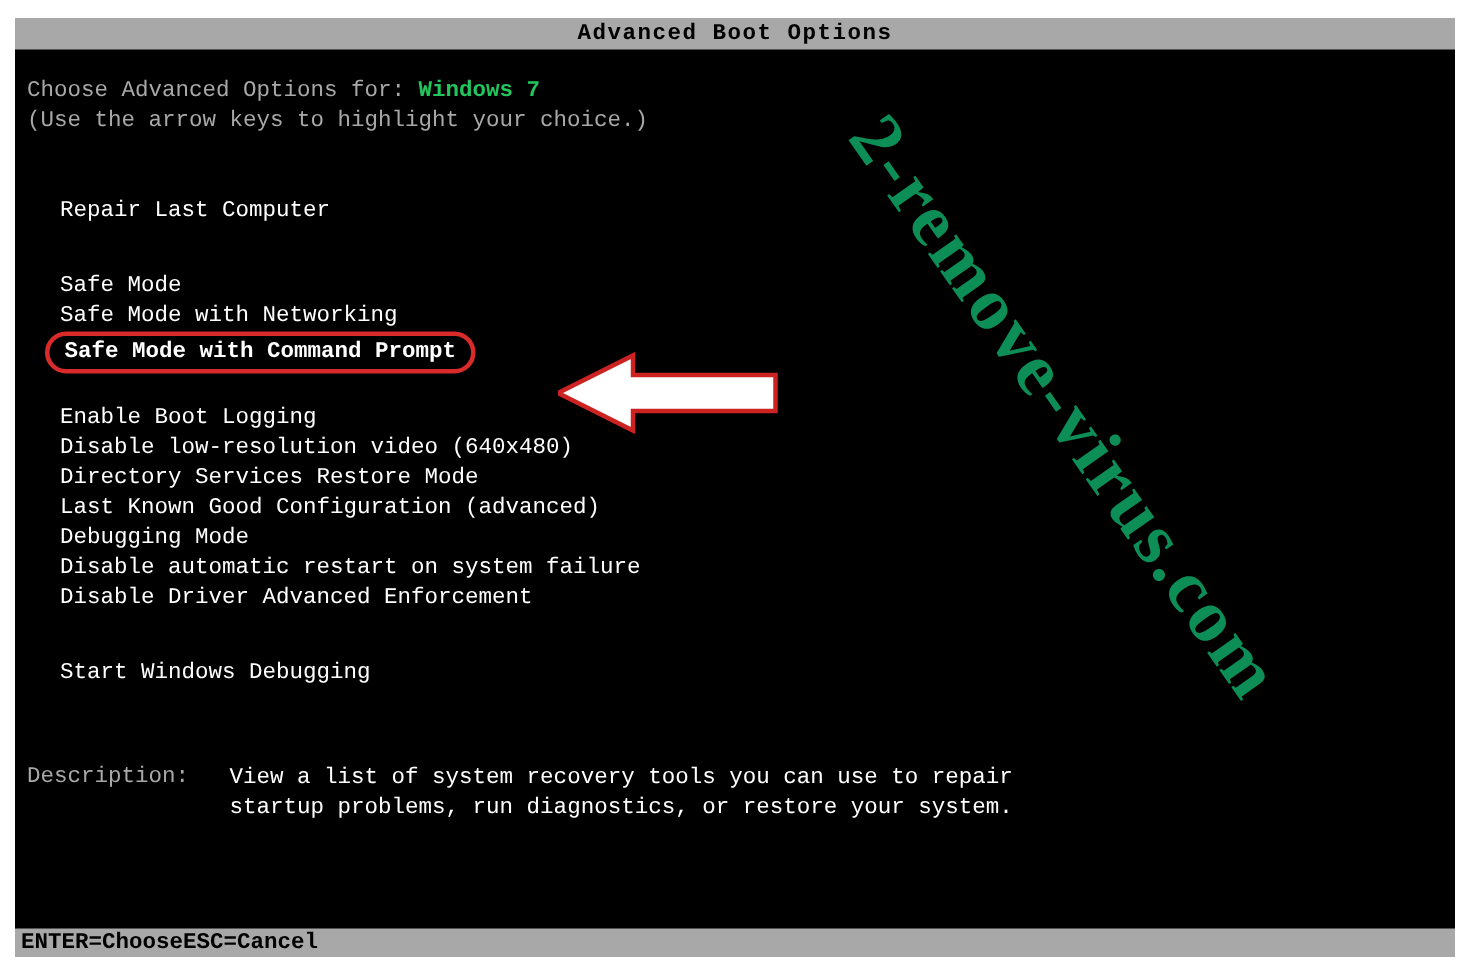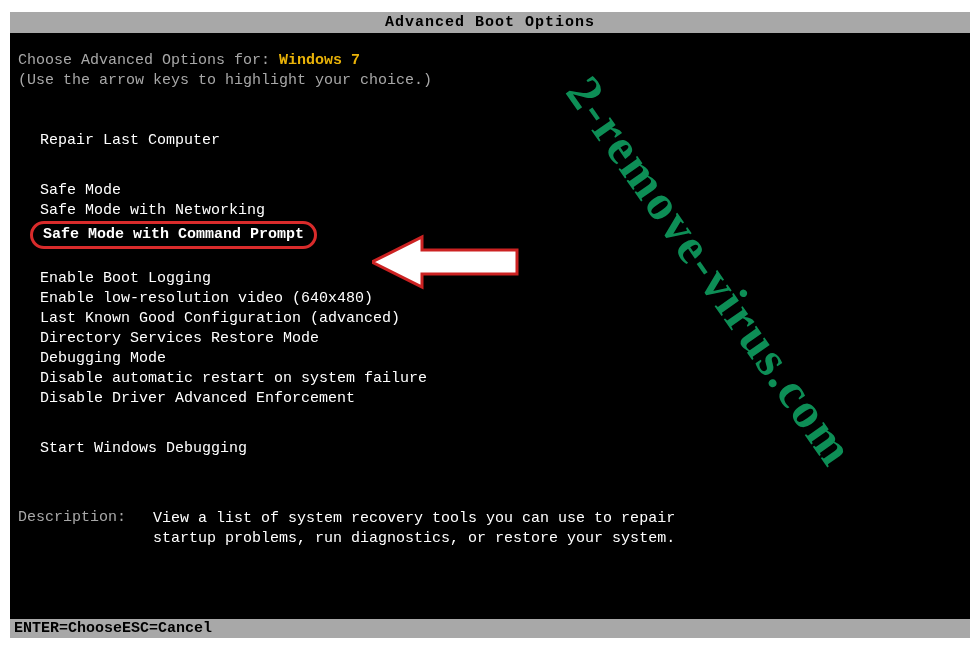--- a/index.html
+++ b/index.html
@@ -26,21 +26,21 @@
       color: #000;
       text-align: center;
       padding: 2px 0;
       font-weight: bold;
       letter-spacing: 1px;
     }
     .content {
       padding: 18px 8px 0 8px;
     }
     .line { white-space: pre; line-height: 20px; }
-    .os-name { color: #eab308; font-weight: bold; margin-top: 16px; }
+    .os-name { color: #22c55e; font-weight: bold; margin-top: 16px; }
     .list { margin-left: 22px; }
     .opt { color: #fff; line-height: 20px; white-space: pre; }
     .highlight {
       display: inline-block;
       border: 3px solid #d92b2b;
       border-radius: 14px;
       padding: 0 10px;
       margin-left: -10px;
       line-height: 22px;
       font-weight: bold;
@@ -98,23 +98,23 @@
     <div class="spacer-lg"></div>
 
     <div class="list">
       <div class="opt">Repair Last Computer</div>
       <div class="spacer-md"></div>
       <div class="opt">Safe Mode</div>
       <div class="opt">Safe Mode with Networking</div>
       <div class="opt"><span class="highlight">Safe Mode with Command Prompt</span></div>
       <div class="spacer"></div>
       <div class="opt">Enable Boot Logging</div>
-      <div class="opt">Enable low-resolution video (640x480)</div>
+      <div class="opt">Disable low-resolution video (640x480)</div>
+      <div class="opt">Directory Services Restore Mode</div>
       <div class="opt">Last Known Good Configuration (advanced)</div>
-      <div class="opt">Directory Services Restore Mode</div>
       <div class="opt">Debugging Mode</div>
       <div class="opt">Disable automatic restart on system failure</div>
       <div class="opt">Disable Driver Advanced Enforcement</div>
       <div class="spacer-md"></div>
       <div class="opt">Start Windows Debugging</div>
     </div>
 
     <div class="desc-block">
       <span class="desc-label">Description:</span>
       <span class="desc-text">View a list of system recovery tools you can use to repair startup problems, run diagnostics, or restore your system.</span>

